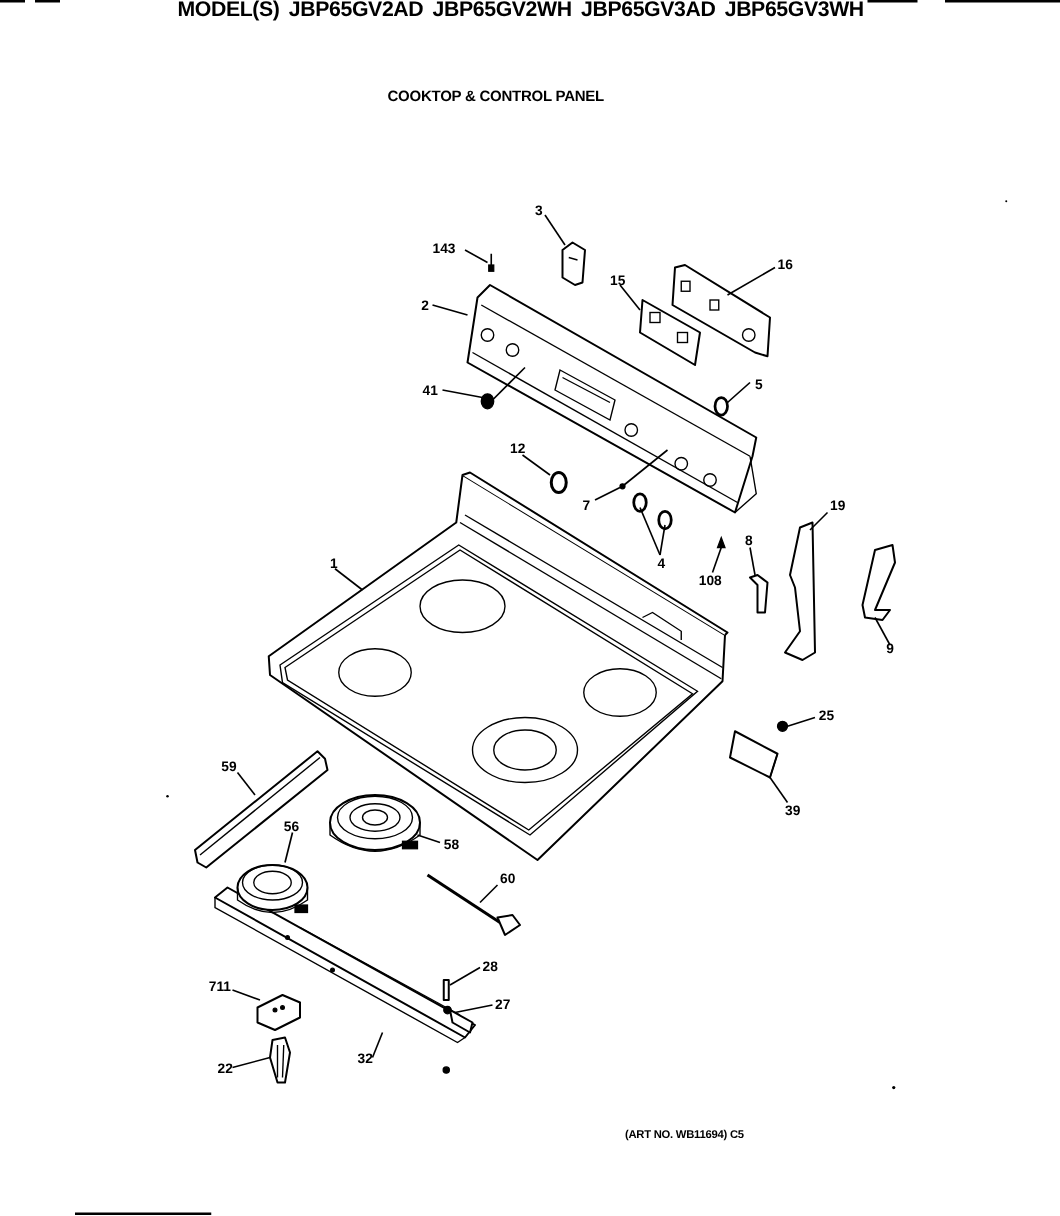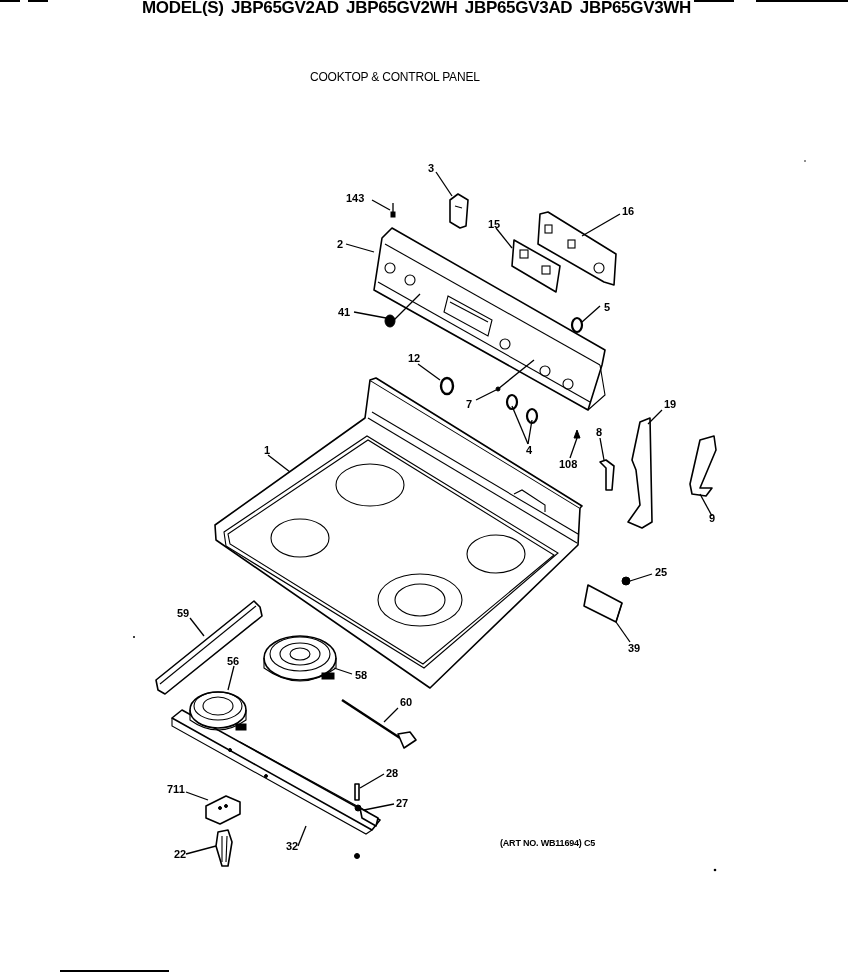--- a/index.html
+++ b/index.html
@@ -1,20 +1,20 @@
 <!DOCTYPE html>
 <html><head>
 <meta charset="utf-8">
 <style>
   html, body { margin: 0; padding: 0; background: #ffffff; }
   body { width: 848px; height: 973px; position: relative; overflow: hidden; font-family: "Liberation Sans", sans-serif; color: #000; }
   .hdr { position: absolute; font-family: "Liberation Sans", sans-serif; font-weight: bold; white-space: nowrap; }
   #model-title { left: 142px; top: -2px; font-size: 17px; letter-spacing: -0.3px; word-spacing: 3px; }
-  #section-title { left: 310px; top: 70px; font-size: 12px; font-weight: normal; letter-spacing: -0.2px; }
-  #art-no { left: 500px; top: 838px; font-size: 9px; font-weight: bold; letter-spacing: -0.2px; }
+  #section-title { left: 310px; top: 70px; font-size: 12px; font-weight: bold; letter-spacing: -0.2px; }
+  #art-no { left: 500px; top: 902px; font-size: 9px; font-weight: bold; letter-spacing: -0.2px; }
   .dash-top { position: absolute; top: 0; height: 2px; background: #000; }
   svg#diagram { position: absolute; left: 0; top: 0; }
   .part { fill: #fff; stroke: #000; stroke-width: 1.6; stroke-linejoin: round; }
   .thin { fill: none; stroke: #000; stroke-width: 1.1; }
   .fillb { fill: #000; stroke: #000; }
   .leader { stroke: #000; stroke-width: 1.3; fill: none; }
   .lbl { font-family: "Liberation Sans", sans-serif; font-weight: bold; font-size: 11px; fill: #000; }
   #footer-line { position: absolute; left: 60px; top: 970px; width: 109px; height: 2px; background: #000; }
 </style>
 </head>

